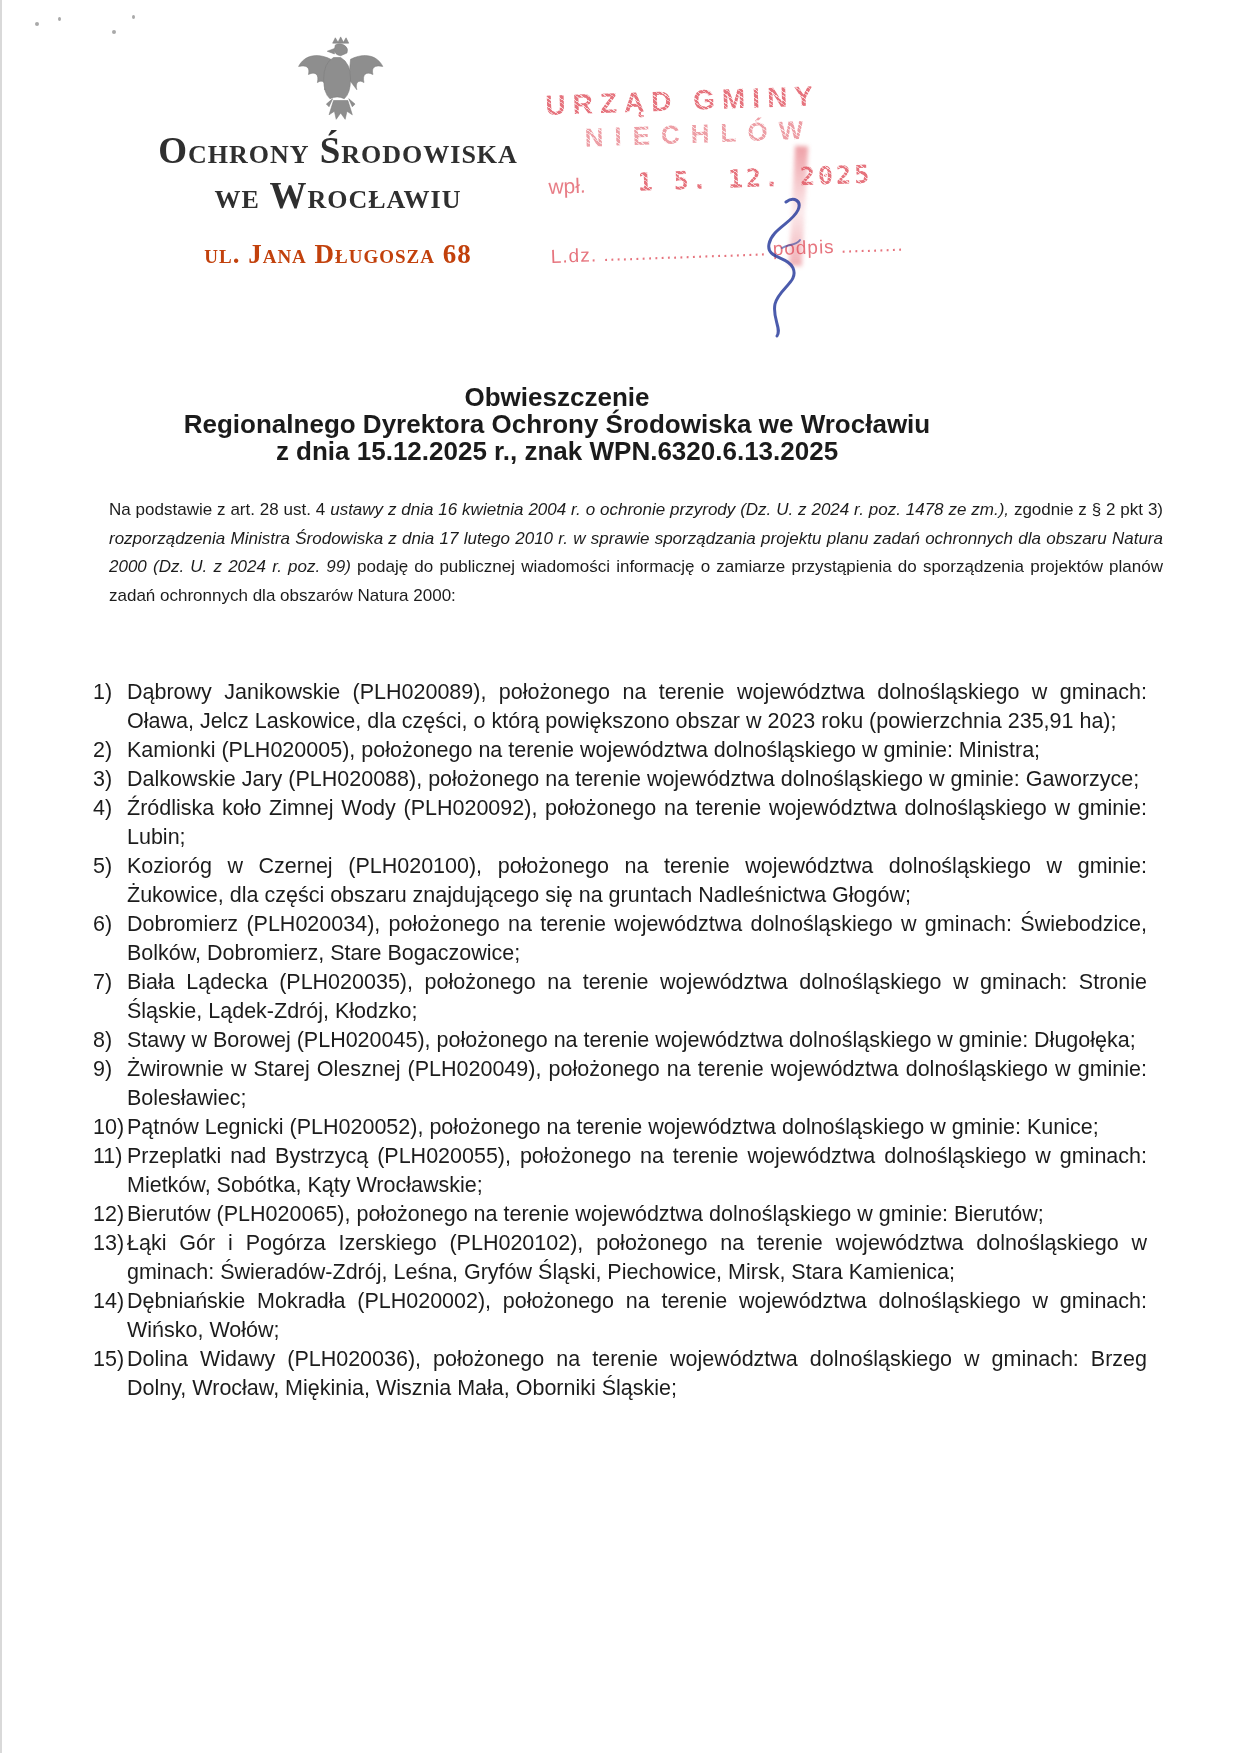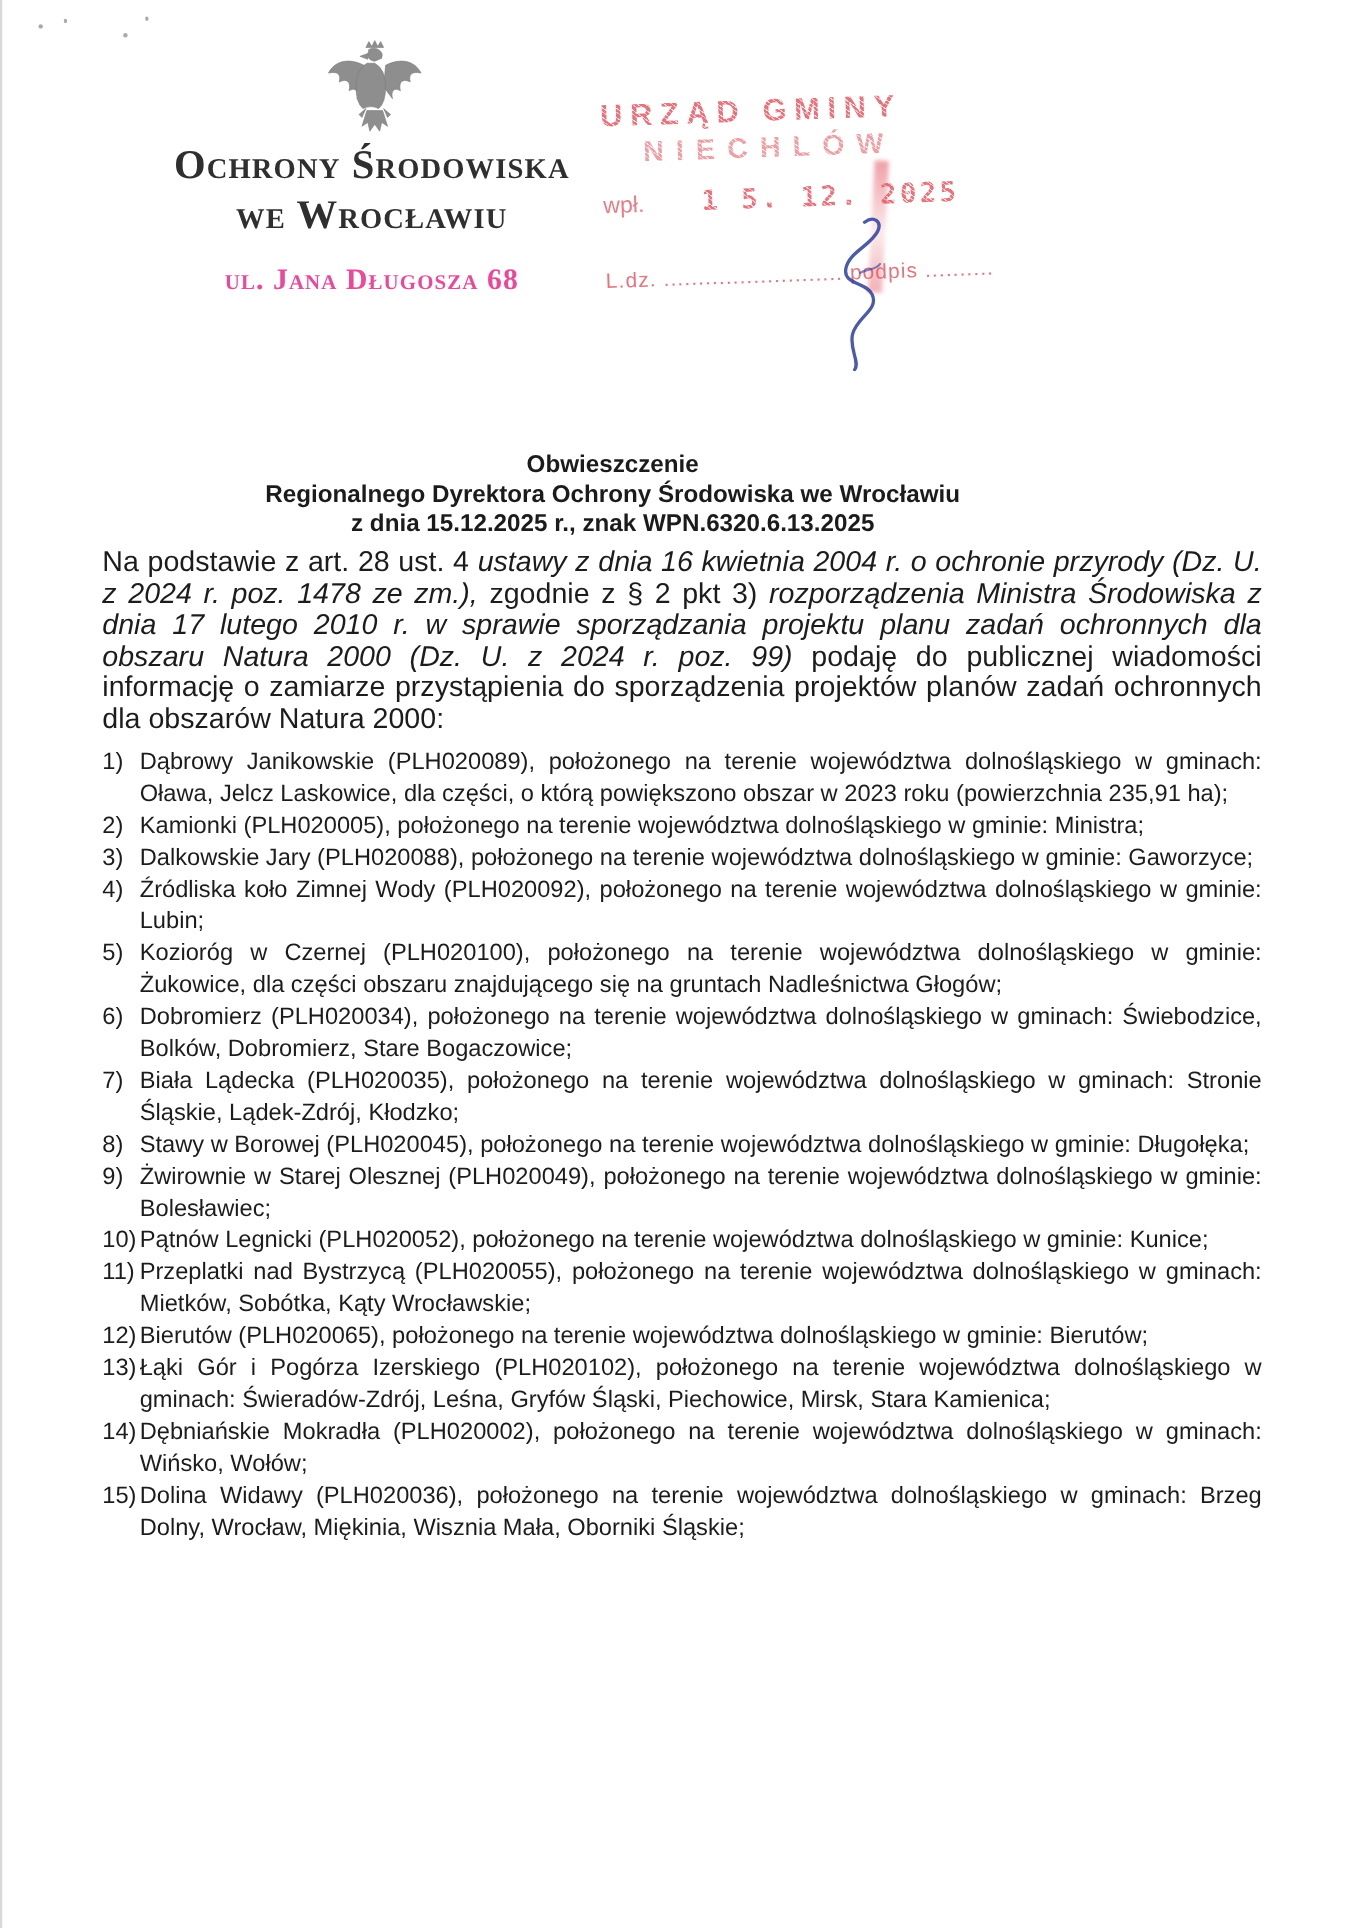--- a/index.html
+++ b/index.html
@@ -13,21 +13,21 @@
 
   
   .letterhead { position:absolute; left:108px; top:36px; width:460px; text-align:center; }
   .emblem { width:96px; height:86px; margin:0 auto 6px auto; display:block; filter:contrast(.95); }
   .lh-title {
     font-family:"Liberation Serif", serif; font-variant:small-caps; font-weight:700;
     font-size:37px; line-height:45px; color:#2f2f2f; letter-spacing:1px;
   }
   .lh-address {
     margin-top:20px; font-family:"Liberation Serif", serif; font-variant:small-caps;
-    font-weight:700; font-size:27px; line-height:33px; color:#ec4899; letter-spacing:1px;
+    font-weight:700; font-size:27px; line-height:33px; color:#c2410c; letter-spacing:1px;
   }
 
   
   .stamp { position:absolute; left:548px; top:84px; width:340px; transform:rotate(-2deg); }
   .stamp-text {
     color:#e0525e; font-weight:700;
     -webkit-mask-image:repeating-linear-gradient(37deg,#000 0 3px,rgba(0,0,0,.5) 3px 4px,#000 4px 6px,rgba(0,0,0,.3) 6px 7px);
             mask-image:repeating-linear-gradient(37deg,#000 0 3px,rgba(0,0,0,.5) 3px 4px,#000 4px 6px,rgba(0,0,0,.3) 6px 7px);
   }
   .stamp-office1 { font-size:28px; letter-spacing:7px; opacity:.8; }
@@ -35,24 +35,24 @@
   .stamp-recv { display:flex; align-items:baseline; margin-top:16px; }
   .stamp-wpl { font-size:21px; font-weight:400; opacity:.75; color:#e0525e; }
   .stamp-date { margin-left:52px; font-family:"DejaVu Sans Mono", monospace; font-size:25px; letter-spacing:3px; opacity:.8; }
   .stamp-ldz { margin-top:46px; font-size:19px; font-weight:400; color:#e0525e; opacity:.8; letter-spacing:1px; white-space:nowrap; }
   .red-streak { position:absolute; left:792px; top:146px; width:13px; height:120px;
     background:linear-gradient(180deg, rgba(224,82,94,.55), rgba(224,82,94,.12) 55%, rgba(224,82,94,.45));
     filter:blur(2px); transform:rotate(3deg); }
   .signature { position:absolute; left:742px; top:196px; }
 
   
-  .doc-title { position:absolute; left:30px; top:408px; width:1054px; text-align:center;
-    font-weight:700; font-size:22px; line-height:27px; color:#1b1b1b; }
-  .intro { position:absolute; left:93px; top:496px; width:1054px;
-    font-size:26px; line-height:28.5px; text-align:justify; }
+  .doc-title { position:absolute; left:30px; top:384px; width:1054px; text-align:center;
+    font-weight:700; font-size:26px; line-height:27px; color:#1b1b1b; }
+  .intro { position:absolute; left:109px; top:496px; width:1054px;
+    font-size:17px; line-height:28.5px; text-align:justify; }
   .intro i { font-style:italic; }
   .natura-list { position:absolute; left:93px; top:678px; width:1054px;
     font-size:21.5px; line-height:29px; }
   .li { display:flex; }
   .num { flex:0 0 34px; }
   .txt { flex:1; text-align:justify; }
 </style>
 </head>
 <body>
 

